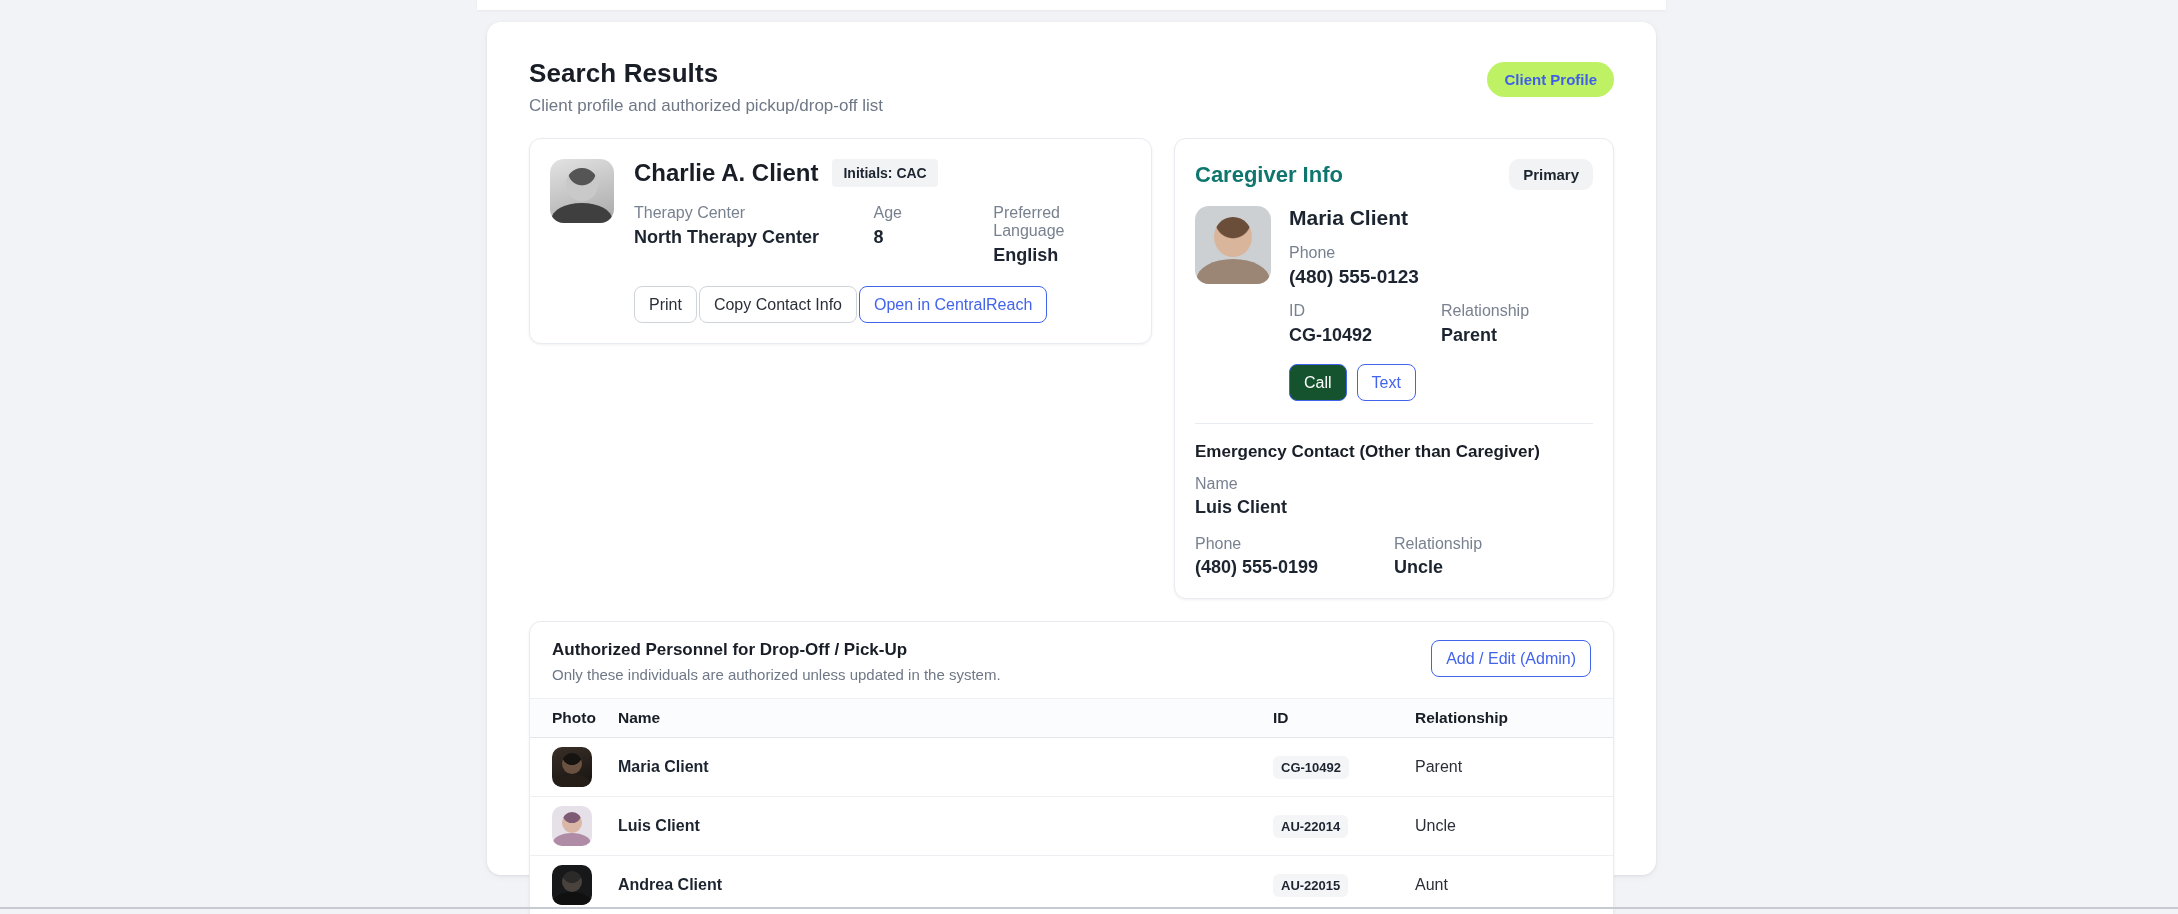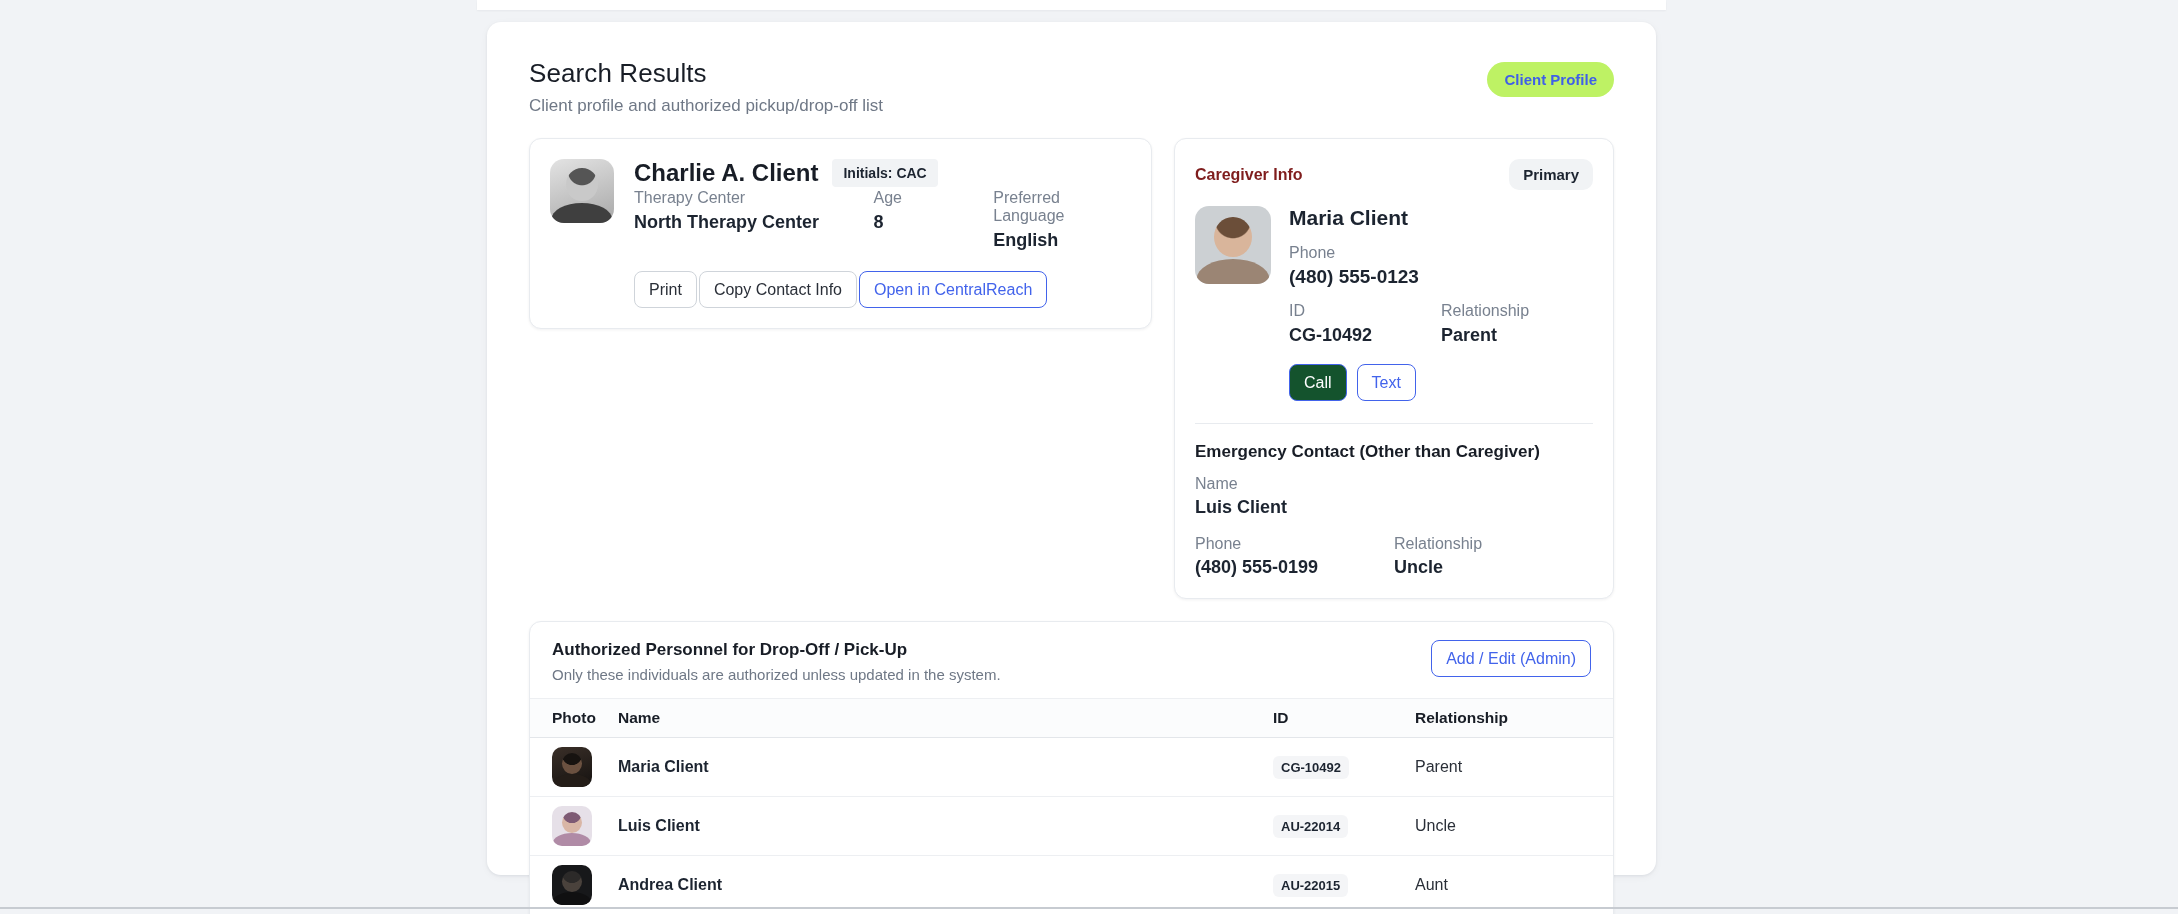--- a/index.html
+++ b/index.html
@@ -19,21 +19,21 @@
     position:absolute; left:0; right:0; bottom:5px; height:2px; background:#c7cbd1;
   }
   .panel {
     position:absolute; left:487px; top:22px; width:1169px; height:853px;
     background:#ffffff; border-radius:14px;
     box-shadow:0 1px 3px rgba(16,24,40,.07), 0 2px 8px rgba(16,24,40,.04);
     padding:36px 42px;
   }
   
   .page-head { display:flex; justify-content:space-between; align-items:flex-start; }
-  .page-title { font-size:26px; font-weight:400; letter-spacing:.1px; color:#181d26; }
+  .page-title { font-size:26px; font-weight:700; letter-spacing:.1px; color:#181d26; }
   .page-subtitle { margin-top:7px; font-size:17px; color:#6f7886; }
   .pill-badge {
     display:inline-block; margin-top:4px;
     background:#bef264; color:#3f5fe8;
     font-size:15px; font-weight:700;
     padding:9px 17px; border-radius:999px; border:none; cursor:pointer;
   }
   
   .cards-row { display:flex; gap:22px; align-items:flex-start; margin-top:22px; }
   .card {
@@ -49,32 +49,32 @@
     transform:translateX(-50%); border-radius:50% 50% 0 0; }
   .client-photo { width:64px; height:64px; border-radius:14px;
     background:linear-gradient(160deg,#e3e3e3,#a8a8a8); }
   .client-photo::before { background:radial-gradient(circle at 50% 10%, #555 40%, #c9c9c9 43%); }
   .client-photo::after  { background:#3f3f3f; }
   .client-main { flex:1; }
   .name-row { display:flex; align-items:center; gap:14px; }
   .client-name { font-size:24px; font-weight:700; color:#181d26; }
   .initials-badge { background:#f1f3f5; color:#1c2430; font-size:14px; font-weight:700;
     padding:6px 11px; border-radius:4px; }
-  .fields-grid { display:grid; grid-template-columns:2fr 1fr 1.15fr; margin-top:2px; }
+  .fields-grid { display:grid; grid-template-columns:2fr 1fr 1.15fr; margin-top:17px; }
   .f-label { font-size:16px; color:#78818f; }
   .f-value { font-size:18px; font-weight:700; margin-top:5px; color:#1c2430; }
   .actions-row { display:flex; gap:2px; margin-top:20px; }
   .btn { font-family:inherit; font-size:16px; background:#fff; border:1px solid #cfd4da;
     color:#2a2f38; padding:8px 14px; border-radius:8px; cursor:pointer; line-height:1.2; }
   .btn-accent-outline { border:1px solid #4263eb; color:#4263eb;text-align:right; }
   .btn-accent-solid { background:#14532d; border:1px solid #4263eb; color:#fff; }
   
   .caregiver-card { width:440px; padding:20px; }
   .cg-head { display:flex; justify-content:space-between; align-items:center; }
-  .cg-title { font-size:16px; font-weight:700; color:#7f1d1d; }
+  .cg-title { font-size:22px; font-weight:700; color:#0f766e; }
   .soft-badge { background:#f1f3f5; color:#1c2430; font-size:15px; font-weight:700;
     padding:7px 14px; border-radius:10px; }
   .cg-body { display:flex; gap:18px; margin-top:16px; }
   .caregiver-photo { width:76px; height:78px; border-radius:14px; background:#ccd0d3; }
   .caregiver-photo::before { background:radial-gradient(circle at 50% 8%, #6b4e39 42%, #d9b59b 45%); }
   .caregiver-photo::after  { background:#9b8574; }
   .cg-info { flex:1; }
   .cg-name { font-size:21px; font-weight:700; color:#1c2430; }
   .cg-label { font-size:16px; color:#78818f; margin-top:14px; }
   .cg-value { font-size:19px; font-weight:700; margin-top:4px; }

